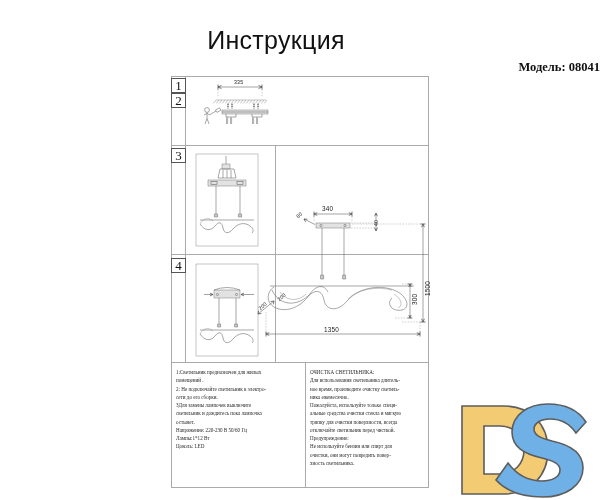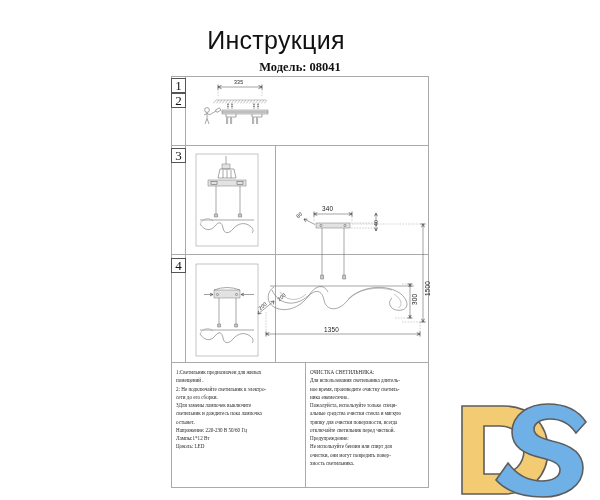--- a/index.html
+++ b/index.html
@@ -11,21 +11,21 @@
   }
   .page{position:absolute;left:0;top:0;width:600px;height:500px;}
 
   
   .title{
     position:absolute;left:0;top:26px;width:552px;text-align:center;
     font-family:"Liberation Sans", sans-serif;
     font-size:25px;font-weight:400;letter-spacing:.3px;color:#111;
   }
   .model{
-    position:absolute;left:0;top:60px;width:600px;text-align:center;
+    position:absolute;left:0;top:60px;width:600px;text-align:right;
     font-family:"Liberation Serif", serif;
     font-size:12.5px;font-weight:700;color:#111;
   }
 
   
   .frame{position:absolute;left:171px;top:76px;width:258px;height:412px;
          border:1px solid #aaa;box-sizing:border-box;}
   .hline{position:absolute;height:0;border-top:1px solid #aaa;}
   .vline{position:absolute;width:0;border-left:1px solid #aaa;}
 

